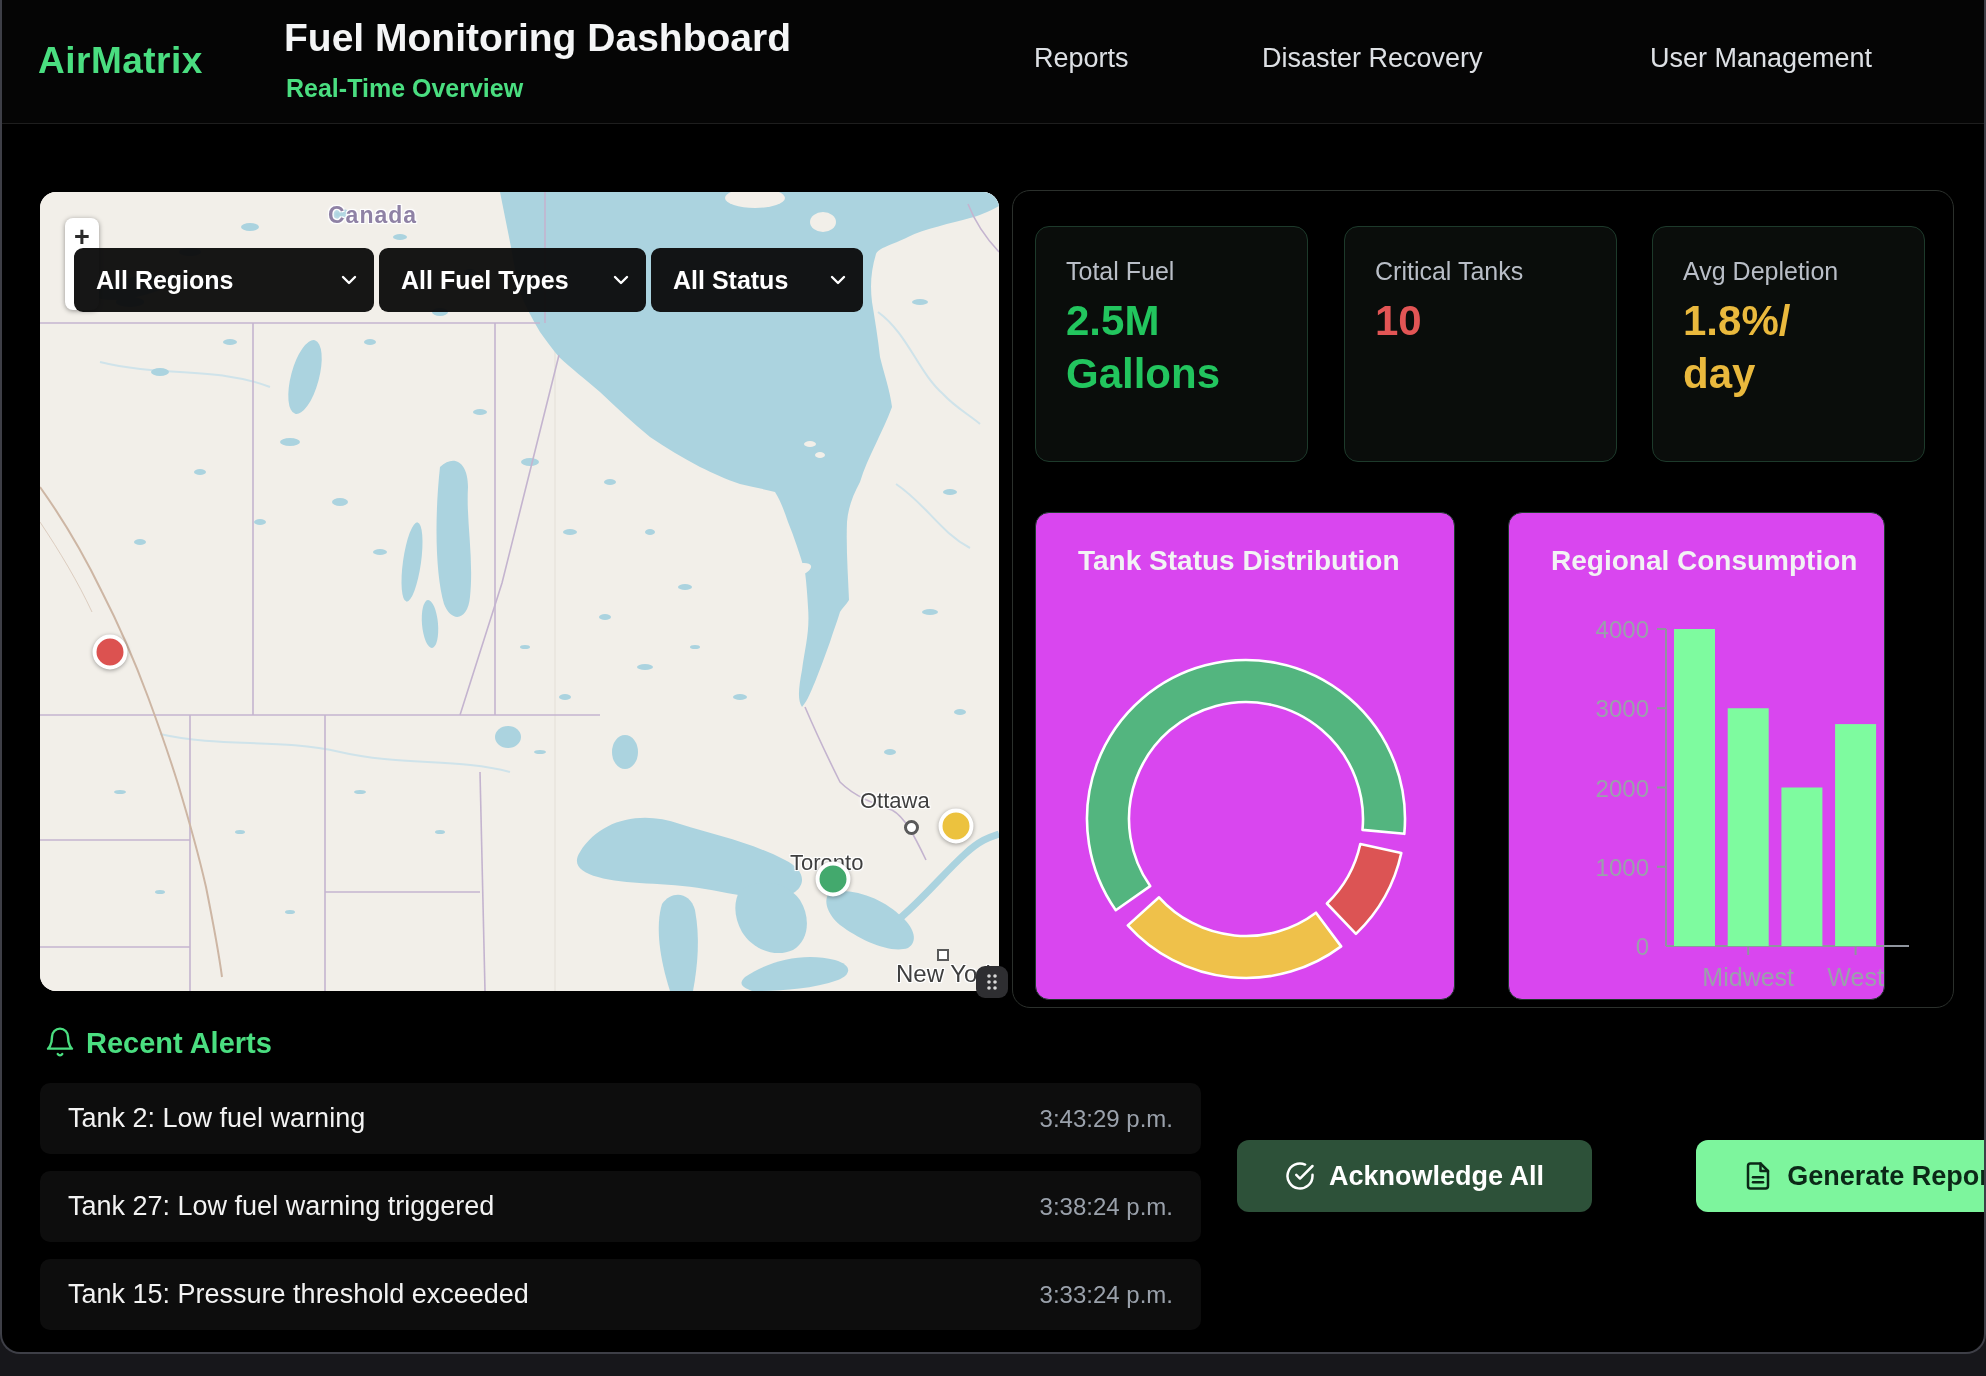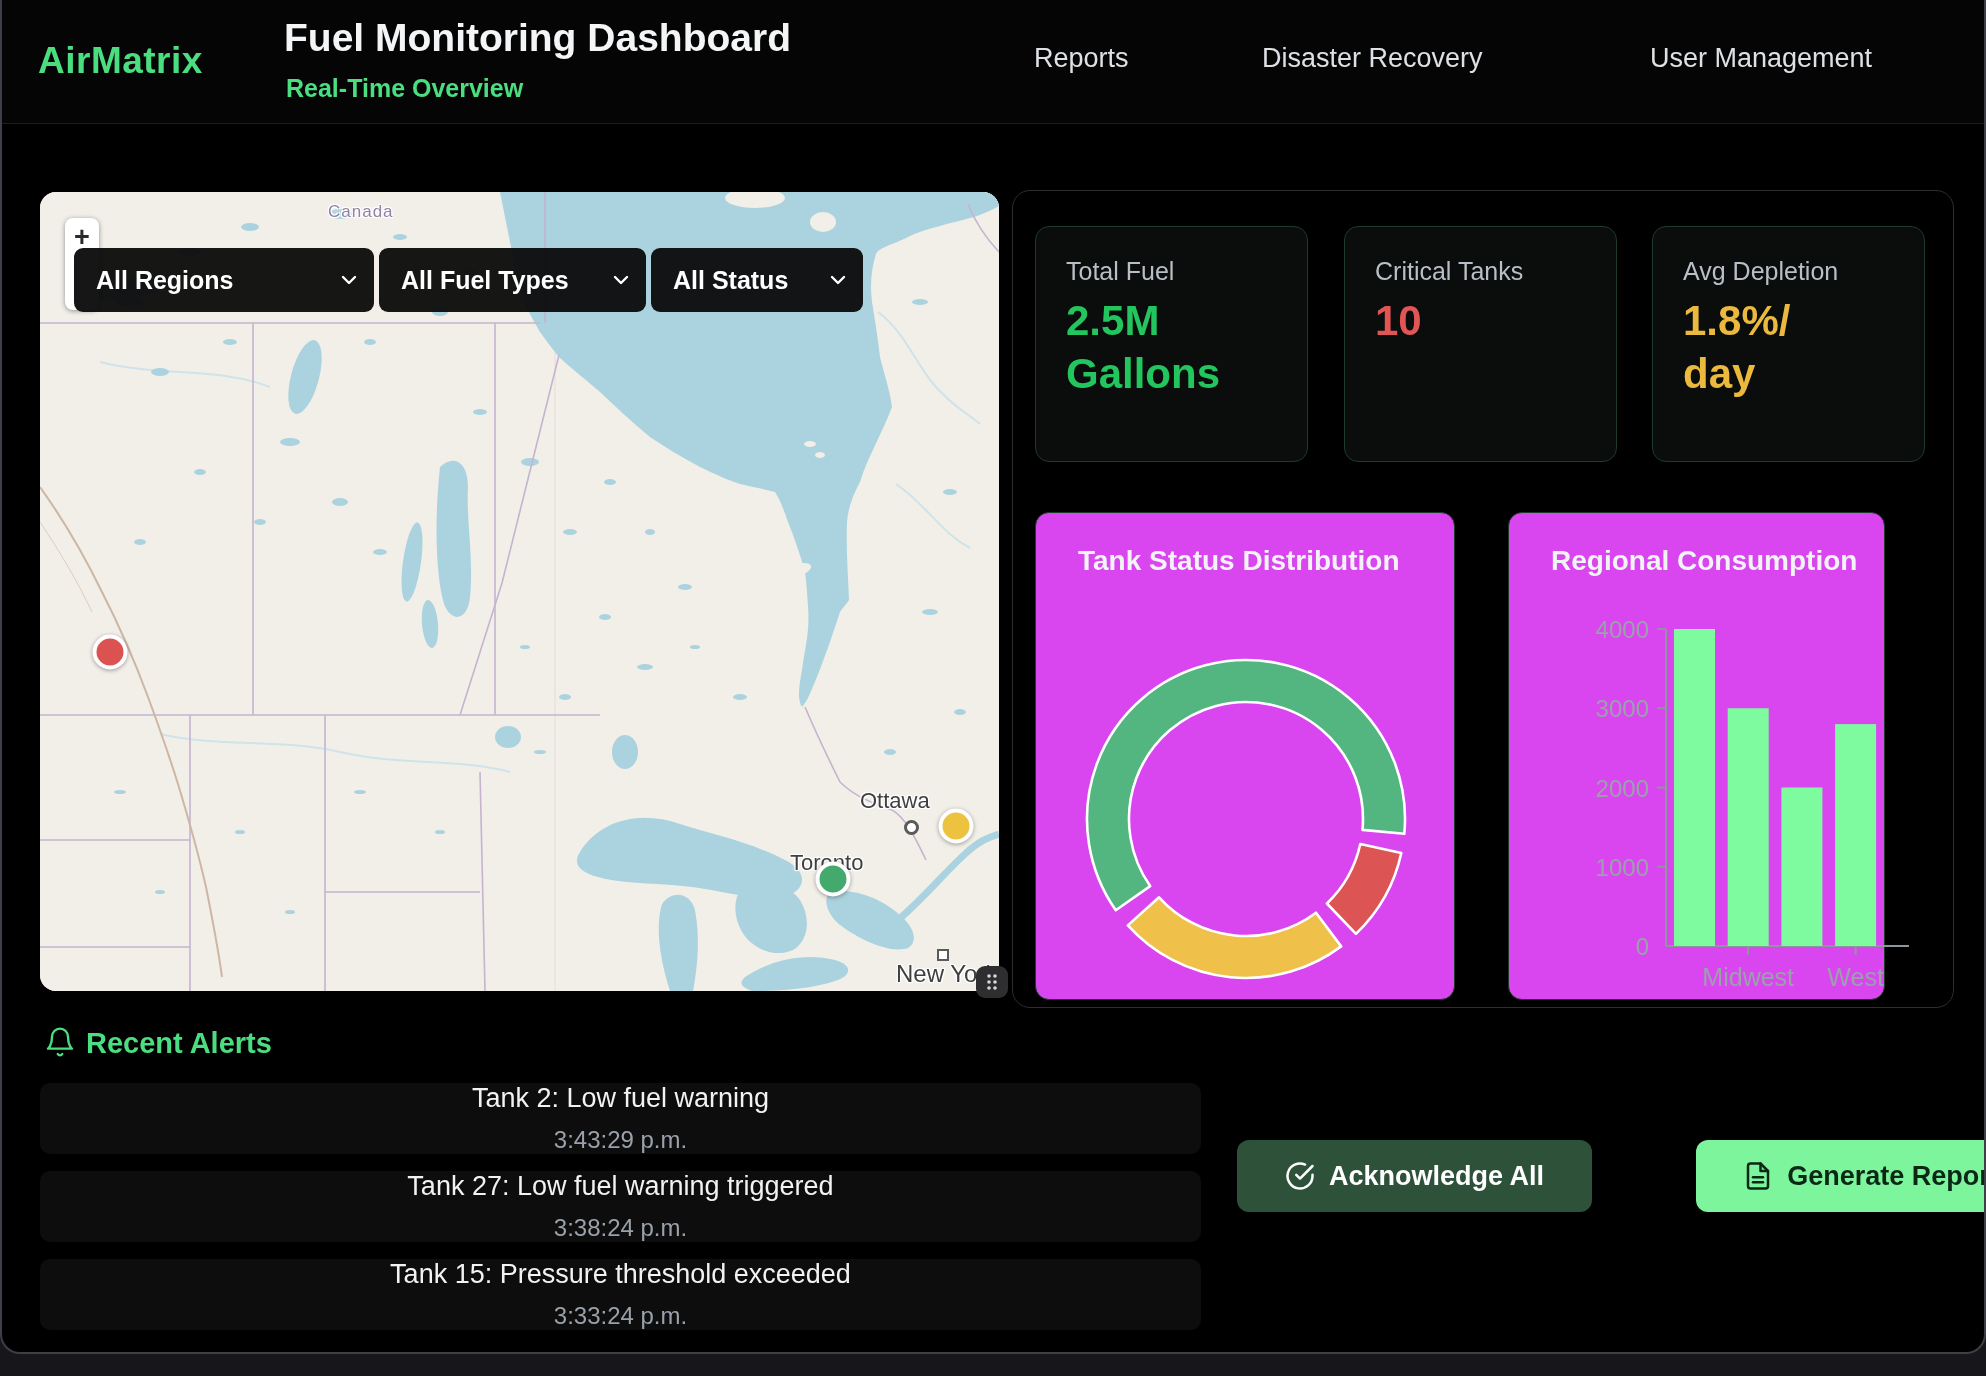--- a/index.html
+++ b/index.html
@@ -20,21 +20,21 @@
   .zoom-pill{position:absolute;left:25px;top:26px;width:34px;height:92px;background:#fff;border-radius:8px;
              box-shadow:0 1px 5px rgba(0,0,0,.4);z-index:3;}
   .zoom-in{position:absolute;left:0;top:4px;width:34px;height:30px;text-align:center;font-size:27px;font-weight:bold;
            color:#2b2b2b;line-height:30px;cursor:pointer;}
   .dd{position:absolute;top:56px;height:64px;background:rgba(10,10,10,.95);border-radius:9px;z-index:4;
       display:flex;align-items:center;justify-content:space-between;padding:0 15px 0 22px;box-sizing:border-box;cursor:pointer;}
   .dd span{font-size:25px;font-weight:600;color:#fff;}
   .dd1{left:34px;width:300px;} .dd2{left:339px;width:267px;} .dd3{left:611px;width:212px;}
   .map-label{position:absolute;z-index:2;white-space:nowrap;
      text-shadow:-1px -1px 0 #fff,1px -1px 0 #fff,-1px 1px 0 #fff,1px 1px 0 #fff,0 0 4px #fff;}
-  .lbl-country{left:288px;top:10px;font-size:17px;font-weight:400;color:#8f82a5;letter-spacing:1px;}
+  .lbl-country{left:288px;top:10px;font-size:23px;font-weight:700;color:#8f82a5;letter-spacing:1px;}
   .lbl-ottawa{left:820px;top:596px;font-size:22px;color:#3f3f3f;}
   .lbl-toronto{left:750px;top:658px;font-size:22px;color:#3f3f3f;}
   .lbl-ny{left:856px;top:768px;font-size:24px;color:#3f3f3f;}
   .town-ring{position:absolute;left:864px;top:628px;width:9px;height:9px;border:3px solid #5a5a5a;border-radius:50%;background:#fff;z-index:2;}
   .town-sq{position:absolute;left:897px;top:757px;width:8px;height:8px;border:2px solid #5a5a5a;background:#fff;z-index:2;}
   .marker{position:absolute;width:27px;height:27px;border:4px solid #fff;border-radius:50%;
           transform:translate(-50%,-50%);z-index:3;box-shadow:0 1px 4px rgba(0,0,0,.35);cursor:pointer;}
   .grip{position:absolute;left:974px;top:966px;width:32px;height:32px;background:#2e2e31;border-radius:9px;z-index:5;cursor:grab;
         display:flex;align-items:center;justify-content:center;}
   
@@ -46,21 +46,21 @@
   .chart-card{position:absolute;top:512px;background:#d946ef;border:1px solid #1d3a2b;border-radius:14px;box-sizing:border-box;}
   .tank-card{left:1033px;width:420px;height:488px;}
   .regional-card{left:1506px;width:377px;height:488px;}
   .chart-title{position:absolute;left:42px;top:32px;font-size:28px;font-weight:bold;color:#f2f3f4;white-space:nowrap;}
   #donut{position:absolute;left:45px;top:141px;}
   #bars{position:absolute;left:0;top:0;}
   
   .alerts-title{position:absolute;left:84px;top:1027px;font-size:29px;font-weight:bold;color:#4ade80;}
   .bell{position:absolute;left:42px;top:1026px;}
   .alert-row{position:absolute;left:38px;width:1161px;height:71px;background:#0d0d0d;border-radius:10px;
-             display:flex;align-items:center;justify-content:space-between;padding:0 28px;box-sizing:border-box;flex-direction:column;}
+             display:flex;align-items:center;justify-content:space-between;padding:0 28px;box-sizing:border-box;}
   .row1{top:1083px;} .row2{top:1171px;} .row3{top:1259px;}
   .alert-msg{font-size:27px;color:#f2f2f2;}
   .alert-time{font-size:24px;color:#9aa1ab;}
   .btn{position:absolute;top:1140px;height:72px;border:none;border-radius:12px;display:flex;align-items:center;
        justify-content:center;gap:14px;font-family:inherit;font-size:27px;font-weight:bold;cursor:pointer;}
   .btn-ack{left:1235px;width:355px;background:#2d5139;color:#fff;}
   .btn-gen{left:1694px;width:350px;background:#7df59d;color:#0b2817;}
 </style>
 </head>
 <body>

